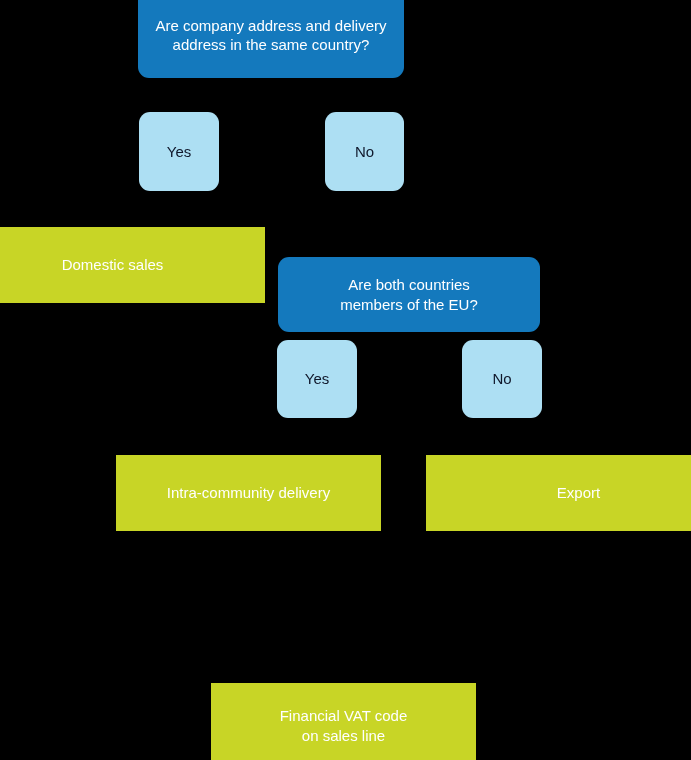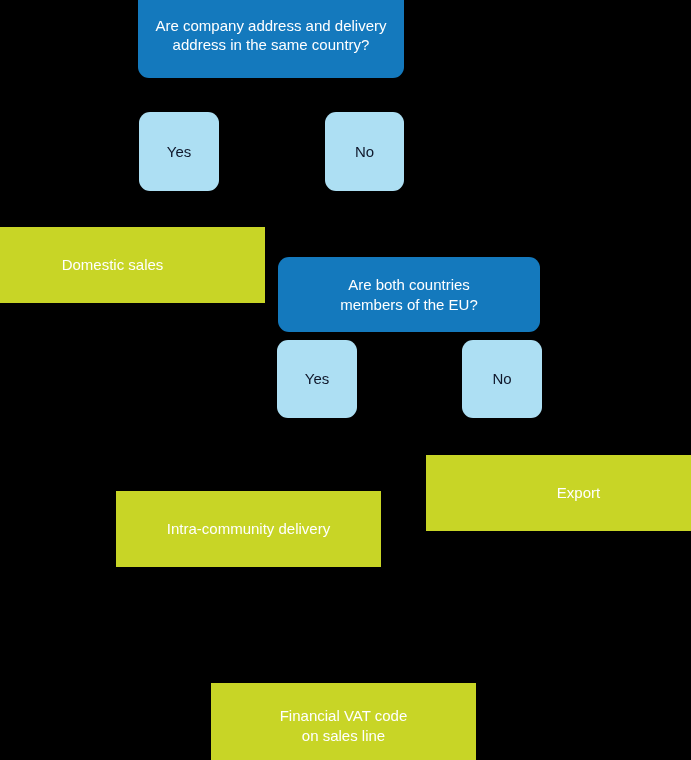--- a/index.html
+++ b/index.html
@@ -71,21 +71,21 @@
 
   <div class="node outcome clip-left" style="left:-40px; top:227px; width:305px; height:76px;">Domestic sales</div>
 
   <div class="node decision" style="left:278px; top:228px; width:262px; height:75px;margin-top:29px;">Are both countries
 members of the EU?</div>
 
   <div class="node branch" style="left:277px; top:340px; width:80px; height:78px;">Yes</div>
 
   <div class="node branch" style="left:462px; top:340px; width:80px; height:78px;">No</div>
 
-  <div class="node outcome" style="left:116px; top:455px; width:265px; height:76px;margin-top:36px;">Intra-community delivery</div>
+  <div class="node outcome" style="left:116px; top:455px; width:265px; height:76px;">Intra-community delivery</div>
 
   <div class="node outcome clip-right" style="left:426px; top:455px; width:305px; height:76px;">Export</div>
 
 
   <div class="node outcome clip-bottom" style="left:211px; top:683px; width:265px; height:85px;">Financial VAT code
 on sales line</div>
 
 </div>
 
 </body></html>

